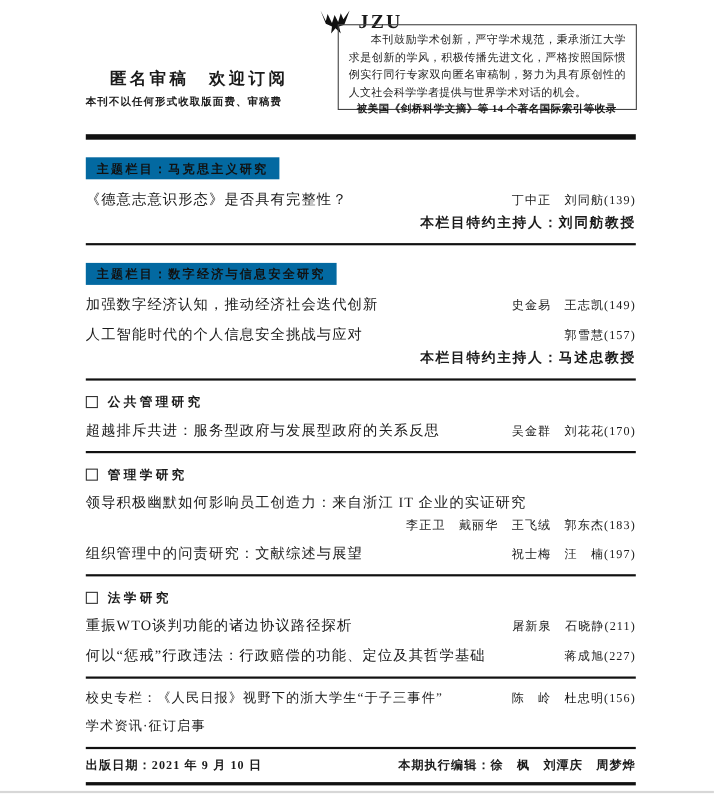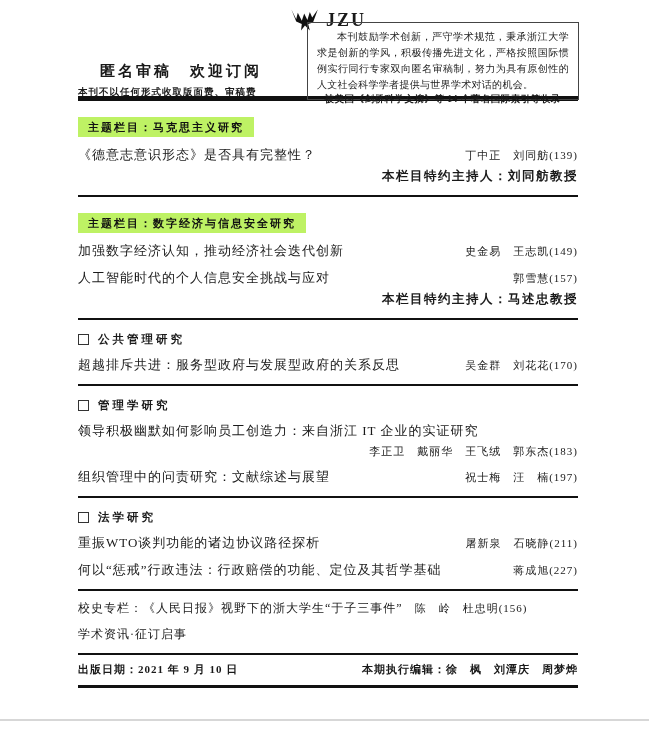--- a/index.html
+++ b/index.html
@@ -3,51 +3,51 @@
 <meta charset="utf-8">
 <style>
   html,body{margin:0;padding:0;background:#fff;}
   .page{
     position:relative;width:649px;height:731px;background:#ffffff;
     font-family:"Liberation Serif","DejaVu Serif",serif;color:#1a1a1a;
     overflow:hidden;
   }
   .content{position:absolute;left:78px;top:0;width:500px;}
   
-  .header{position:relative;height:96px;}
+  .header{position:relative;height:122px;}
   .logo{position:absolute;top:8px;left:0;right:0;text-align:center;}
   .logo svg{vertical-align:middle;margin-right:2px;}
   .logo-text{font-size:18px;font-weight:bold;letter-spacing:2px;vertical-align:middle;}
   .notice-box{
     position:absolute;top:22px;left:229px;width:252px;
     border:1.5px solid #444;padding:6px 9px;
     font-size:10px;line-height:1.6;text-align:justify;text-indent:2em;
     letter-spacing:0.3px;color:#222;
   }
   .review-title{position:absolute;top:62px;left:22px;font-size:15px;font-weight:bold;letter-spacing:3px;}
   .review-note{position:absolute;top:86px;left:0;font-size:9.5px;font-weight:bold;letter-spacing:1px;}
   .index-note{position:absolute;top:93px;left:229px;width:271px;text-align:center;font-size:9.5px;font-weight:bold;letter-spacing:0.5px;}
   
   .rule{border:0;background:#111;}
   .rule.thick{height:5px;}
   .rule.mid{height:2px;margin-top:10px;}
   .rule.end{height:3px;margin-top:8px;}
   
   .section-badge{
-    display:inline-block;margin-top:16px;background:#bef264;color:#111;
+    display:inline-block;margin-top:16px;background:#0369a1;color:#111;
     font-size:11px;font-weight:bold;letter-spacing:2px;padding:3px 10px 2px 10px;
   }
   .sq-label{margin-top:12px;font-size:11.5px;font-weight:bold;letter-spacing:3px;display:flex;align-items:center;}
   .square{width:9px;height:9px;border:1.3px solid #333;display:inline-block;margin-right:9px;flex:0 0 auto;}
   .row{margin-top:9px;display:flex;justify-content:space-between;align-items:baseline;text-align:center;}
   .row .title{font-size:13px;letter-spacing:1px;}
   .row .authors{font-size:11px;letter-spacing:1px;white-space:nowrap;padding-left:12px;}
   .authors-line{margin-top:4px;text-align:right;font-size:11px;letter-spacing:1px;}
   .host{margin-top:4px;text-align:right;font-size:12.5px;font-weight:bold;letter-spacing:1.5px;}
-  .misc-row{margin-top:9px;display:flex;align-items:baseline;}
+  .misc-row{margin-top:9px;display:flex;justify-content:space-between;align-items:baseline;}
   .misc-row .title{font-size:12px;letter-spacing:1px;}
   .misc-row .authors{font-size:11px;letter-spacing:1px;white-space:nowrap;padding-left:12px;}
   .footer-row{margin-top:7px;display:flex;justify-content:space-between;font-size:11px;font-weight:bold;letter-spacing:1px;gap:43px;}
   .page-edge{position:absolute;left:0;right:0;top:719px;height:2px;background:#d7d7d7;}
 </style>
 </head>
 <body>
 
 <div class="page">
   <div class="content">

